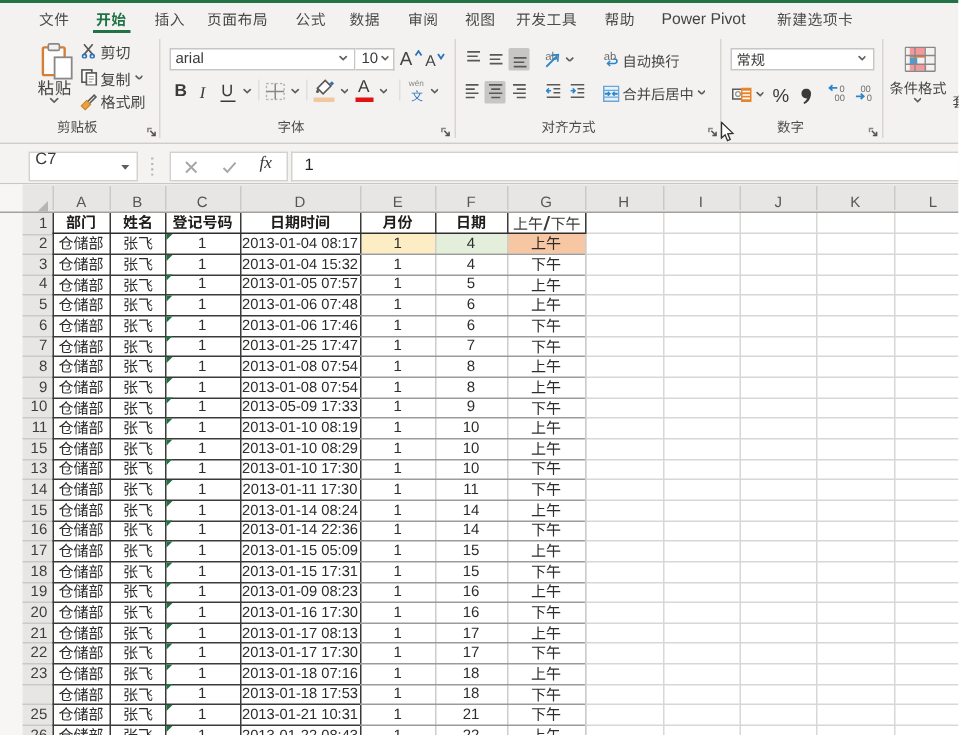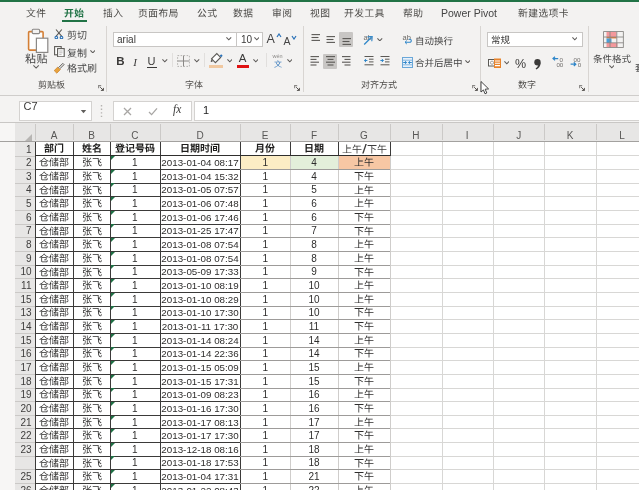--- a/index.html
+++ b/index.html
@@ -1026,21 +1026,21 @@
 <svg style="position:absolute;left:39.2px;top:444.0px" width="30.0" height="10.4" viewBox="0 0 300 104" fill="#2e2d2c">
     <use href="#r4ED3" transform="translate(0 88) scale(1 -1)"></use>
     <use href="#r50A8" transform="translate(100 88) scale(1 -1)"></use>
     <use href="#r90E8" transform="translate(200 88) scale(1 -1)"></use>
   </svg>
 <svg style="position:absolute;left:81.5px;top:444.0px" width="20.0" height="10.4" viewBox="0 0 200 104" fill="#2e2d2c">
     <use href="#r5F20" transform="translate(0 88) scale(1 -1)"></use>
     <use href="#r98DE" transform="translate(100 88) scale(1 -1)"></use>
   </svg>
 <div style="position:absolute;left:134.8px;transform:translateX(-50%);top:444.8px;font:normal 400 10px 'Liberation Sans',sans-serif;color:#2e2d2c;line-height:10px;white-space:pre">1</div>
-<div style="position:absolute;left:200.0px;transform:translateX(-50%);top:444.8px;font:normal 400 9.8px 'Liberation Sans',sans-serif;color:#2e2d2c;line-height:10px;white-space:pre">2013-12-18 08:16</div>
+<div style="position:absolute;left:200.0px;transform:translateX(-50%);top:444.8px;font:normal 400 9.8px 'Liberation Sans',sans-serif;color:#2e2d2c;line-height:10px;white-space:pre">2013-01-18 07:16</div>
 <div style="position:absolute;left:265.2px;transform:translateX(-50%);top:444.8px;font:normal 400 10px 'Liberation Sans',sans-serif;color:#2e2d2c;line-height:10px;white-space:pre">1</div>
 <div style="position:absolute;left:314.0px;transform:translateX(-50%);top:444.8px;font:normal 400 10px 'Liberation Sans',sans-serif;color:#2e2d2c;line-height:10px;white-space:pre">18</div>
 <svg style="position:absolute;left:354.0px;top:444.0px" width="20.0" height="10.4" viewBox="0 0 200 104" fill="#2e2d2c">
     <use href="#r4E0A" transform="translate(0 88) scale(1 -1)"></use>
     <use href="#r5348" transform="translate(100 88) scale(1 -1)"></use>
   </svg>
 <div style="position:absolute;left:110.6px;top:442.8px;width:0;height:0;border-right:4.5px solid transparent;border-top:4.5px solid #1e7145"></div>
 <svg style="position:absolute;left:39.2px;top:457.6px" width="30.0" height="10.4" viewBox="0 0 300 104" fill="#2e2d2c">
     <use href="#r4ED3" transform="translate(0 88) scale(1 -1)"></use>
     <use href="#r50A8" transform="translate(100 88) scale(1 -1)"></use>
@@ -1062,21 +1062,21 @@
 <svg style="position:absolute;left:39.2px;top:471.2px" width="30.0" height="10.4" viewBox="0 0 300 104" fill="#2e2d2c">
     <use href="#r4ED3" transform="translate(0 88) scale(1 -1)"></use>
     <use href="#r50A8" transform="translate(100 88) scale(1 -1)"></use>
     <use href="#r90E8" transform="translate(200 88) scale(1 -1)"></use>
   </svg>
 <svg style="position:absolute;left:81.5px;top:471.2px" width="20.0" height="10.4" viewBox="0 0 200 104" fill="#2e2d2c">
     <use href="#r5F20" transform="translate(0 88) scale(1 -1)"></use>
     <use href="#r98DE" transform="translate(100 88) scale(1 -1)"></use>
   </svg>
 <div style="position:absolute;left:134.8px;transform:translateX(-50%);top:472.1px;font:normal 400 10px 'Liberation Sans',sans-serif;color:#2e2d2c;line-height:10px;white-space:pre">1</div>
-<div style="position:absolute;left:200.0px;transform:translateX(-50%);top:472.1px;font:normal 400 9.8px 'Liberation Sans',sans-serif;color:#2e2d2c;line-height:10px;white-space:pre">2013-01-04 17:31</div>
+<div style="position:absolute;left:200.0px;transform:translateX(-50%);top:472.1px;font:normal 400 9.8px 'Liberation Sans',sans-serif;color:#2e2d2c;line-height:10px;white-space:pre">2013-01-21 10:31</div>
 <div style="position:absolute;left:265.2px;transform:translateX(-50%);top:472.1px;font:normal 400 10px 'Liberation Sans',sans-serif;color:#2e2d2c;line-height:10px;white-space:pre">1</div>
 <div style="position:absolute;left:314.0px;transform:translateX(-50%);top:472.1px;font:normal 400 10px 'Liberation Sans',sans-serif;color:#2e2d2c;line-height:10px;white-space:pre">21</div>
 <svg style="position:absolute;left:354.0px;top:471.2px" width="20.0" height="10.4" viewBox="0 0 200 104" fill="#2e2d2c">
     <use href="#r4E0B" transform="translate(0 88) scale(1 -1)"></use>
     <use href="#r5348" transform="translate(100 88) scale(1 -1)"></use>
   </svg>
 <div style="position:absolute;left:110.6px;top:470.1px;width:0;height:0;border-right:4.5px solid transparent;border-top:4.5px solid #1e7145"></div>
 <svg style="position:absolute;left:39.2px;top:484.9px" width="30.0" height="10.4" viewBox="0 0 300 104" fill="#2e2d2c">
     <use href="#r4ED3" transform="translate(0 88) scale(1 -1)"></use>
     <use href="#r50A8" transform="translate(100 88) scale(1 -1)"></use>

